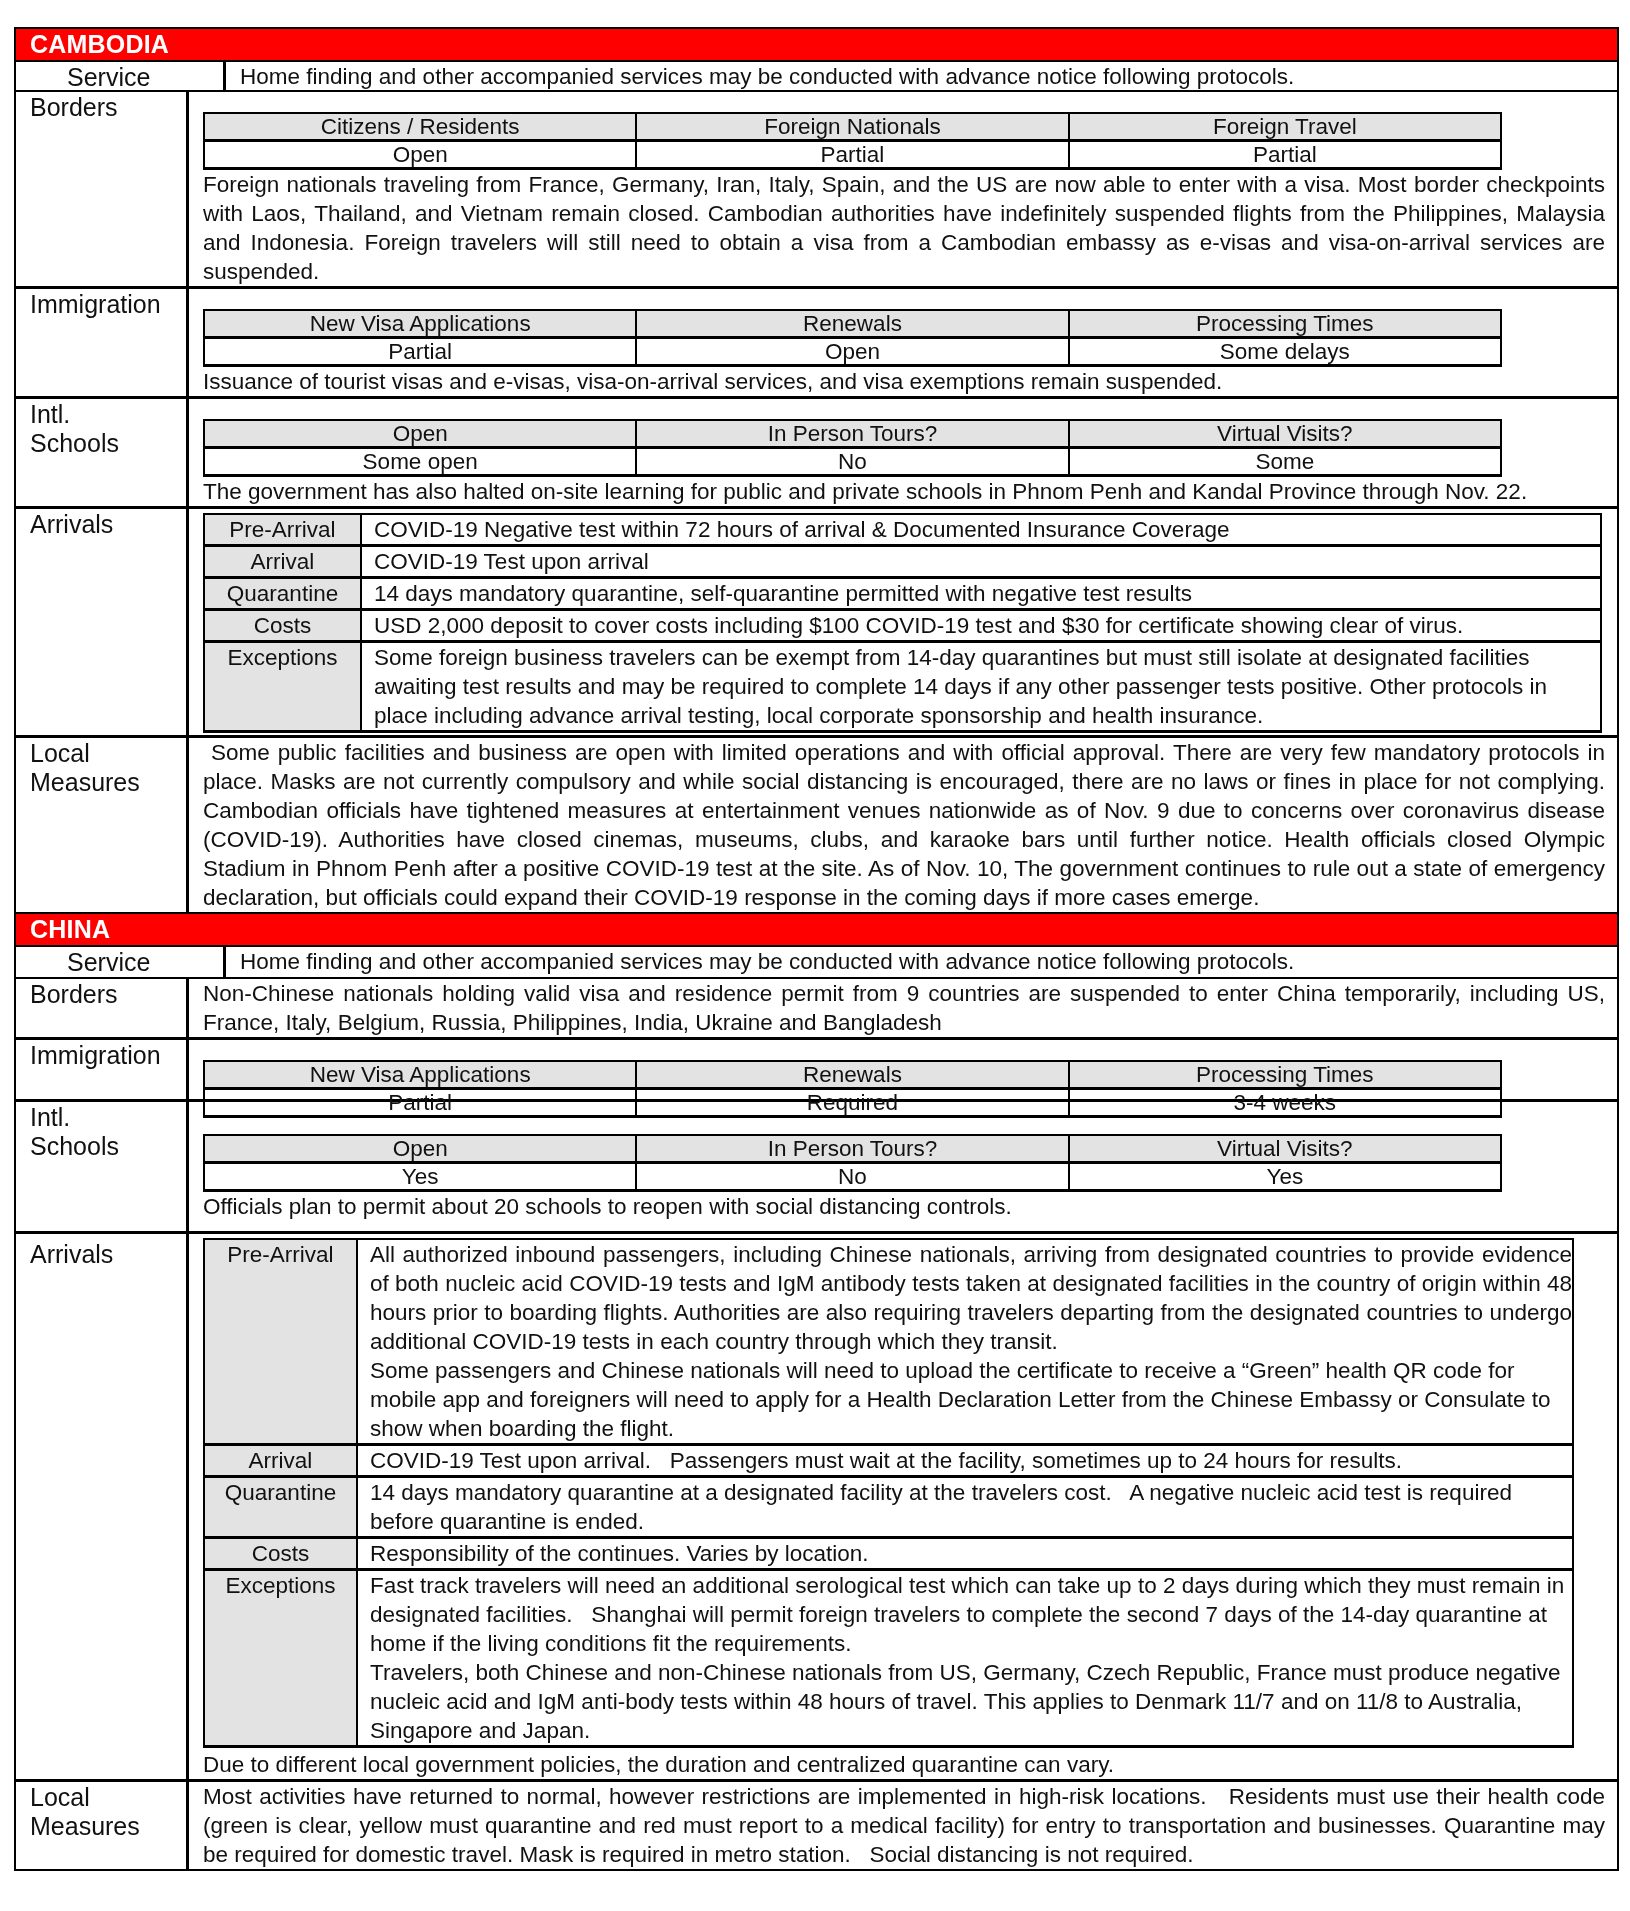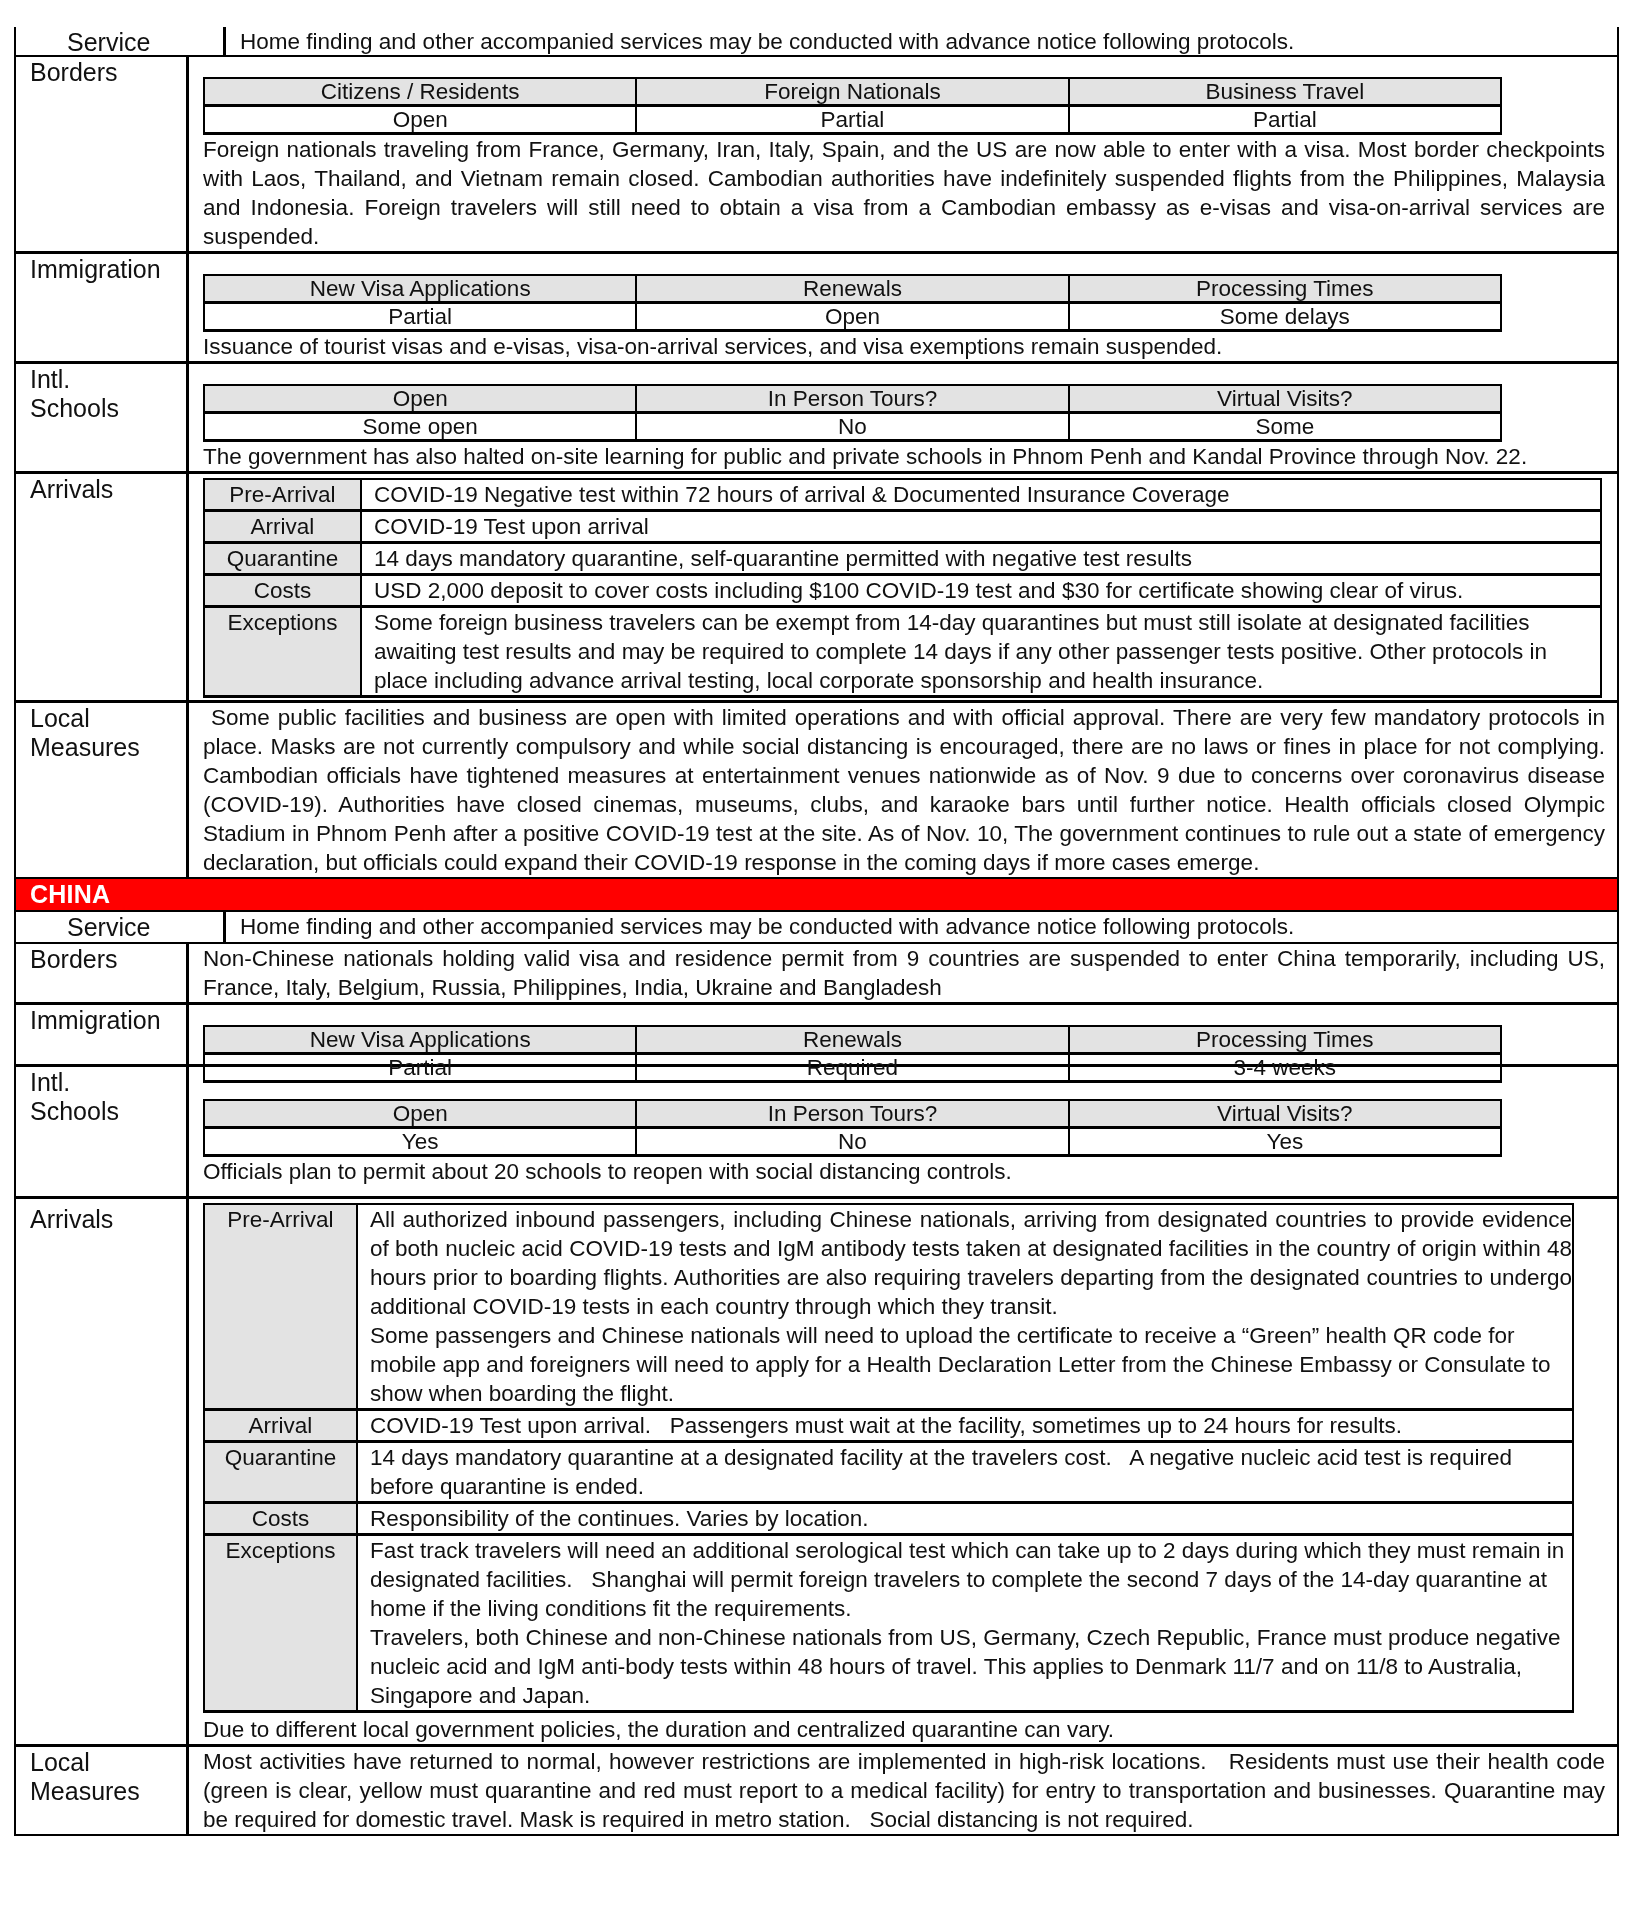--- a/index.html
+++ b/index.html
@@ -33,35 +33,36 @@
   .chn-arr { width: 1371px; }
   .chn-arr col.k { width: 153px; }
   .note { margin: 0; }
   .pad-top { padding-top: 6px; }
 </style>
 </head>
 <body>
 
 <div class="doc">
 
+  <div class="country-header">CAMBODIA</div>
 
   <div class="row thin" style="height:28px;">
     <div class="label">Service</div>
     <div class="content">Home finding and other accompanied services may be conducted with advance notice following protocols.</div>
   </div>
 
   <div class="row">
     <div class="label">Borders</div>
     <div class="content">
       <table class="sub3">
         <tbody>
             <tr class="hdr">
           <td>Citizens / Residents</td>
           <td>Foreign Nationals</td>
-          <td>Business Travel</td>
+          <td>Foreign Travel</td>
         </tr>
         <tr class="val">
           <td>Open</td>
           <td>Partial</td>
           <td>Partial</td>
         </tr>
       </tbody>
         </table>
       <p class="note">Foreign nationals traveling from France, Germany, Iran, Italy, Spain, and the US are now able to enter with a visa. Most border checkpoints with Laos, Thailand, and Vietnam remain closed. Cambodian authorities have indefinitely suspended flights from the Philippines, Malaysia and Indonesia. Foreign travelers will still need to obtain a visa from a Cambodian embassy as e-visas and visa-on-arrival services are suspended.</p>
     </div>

